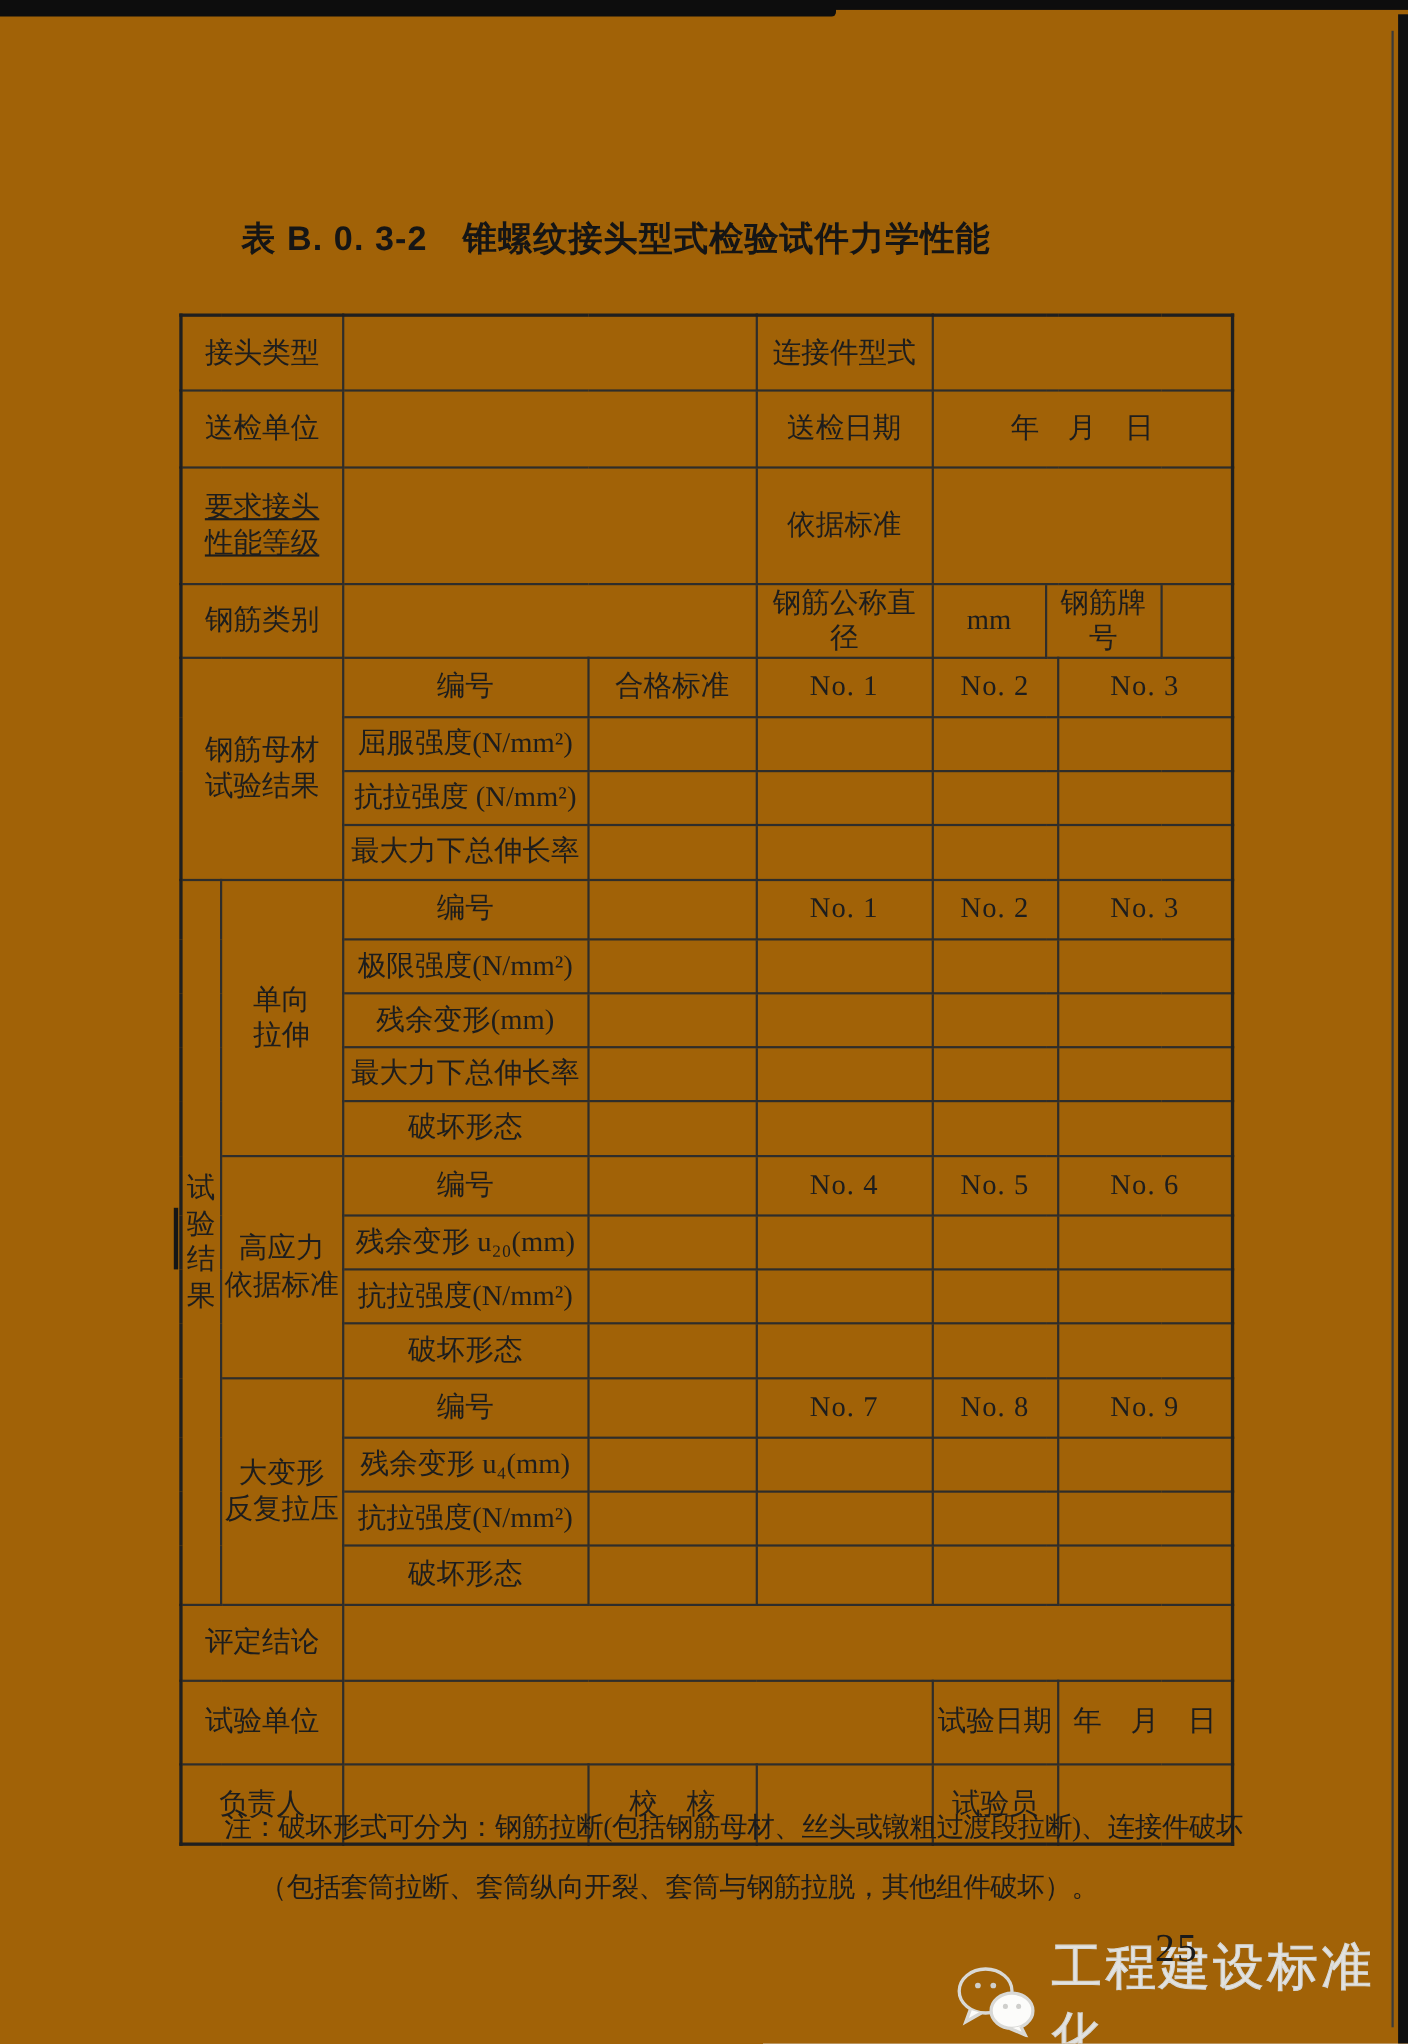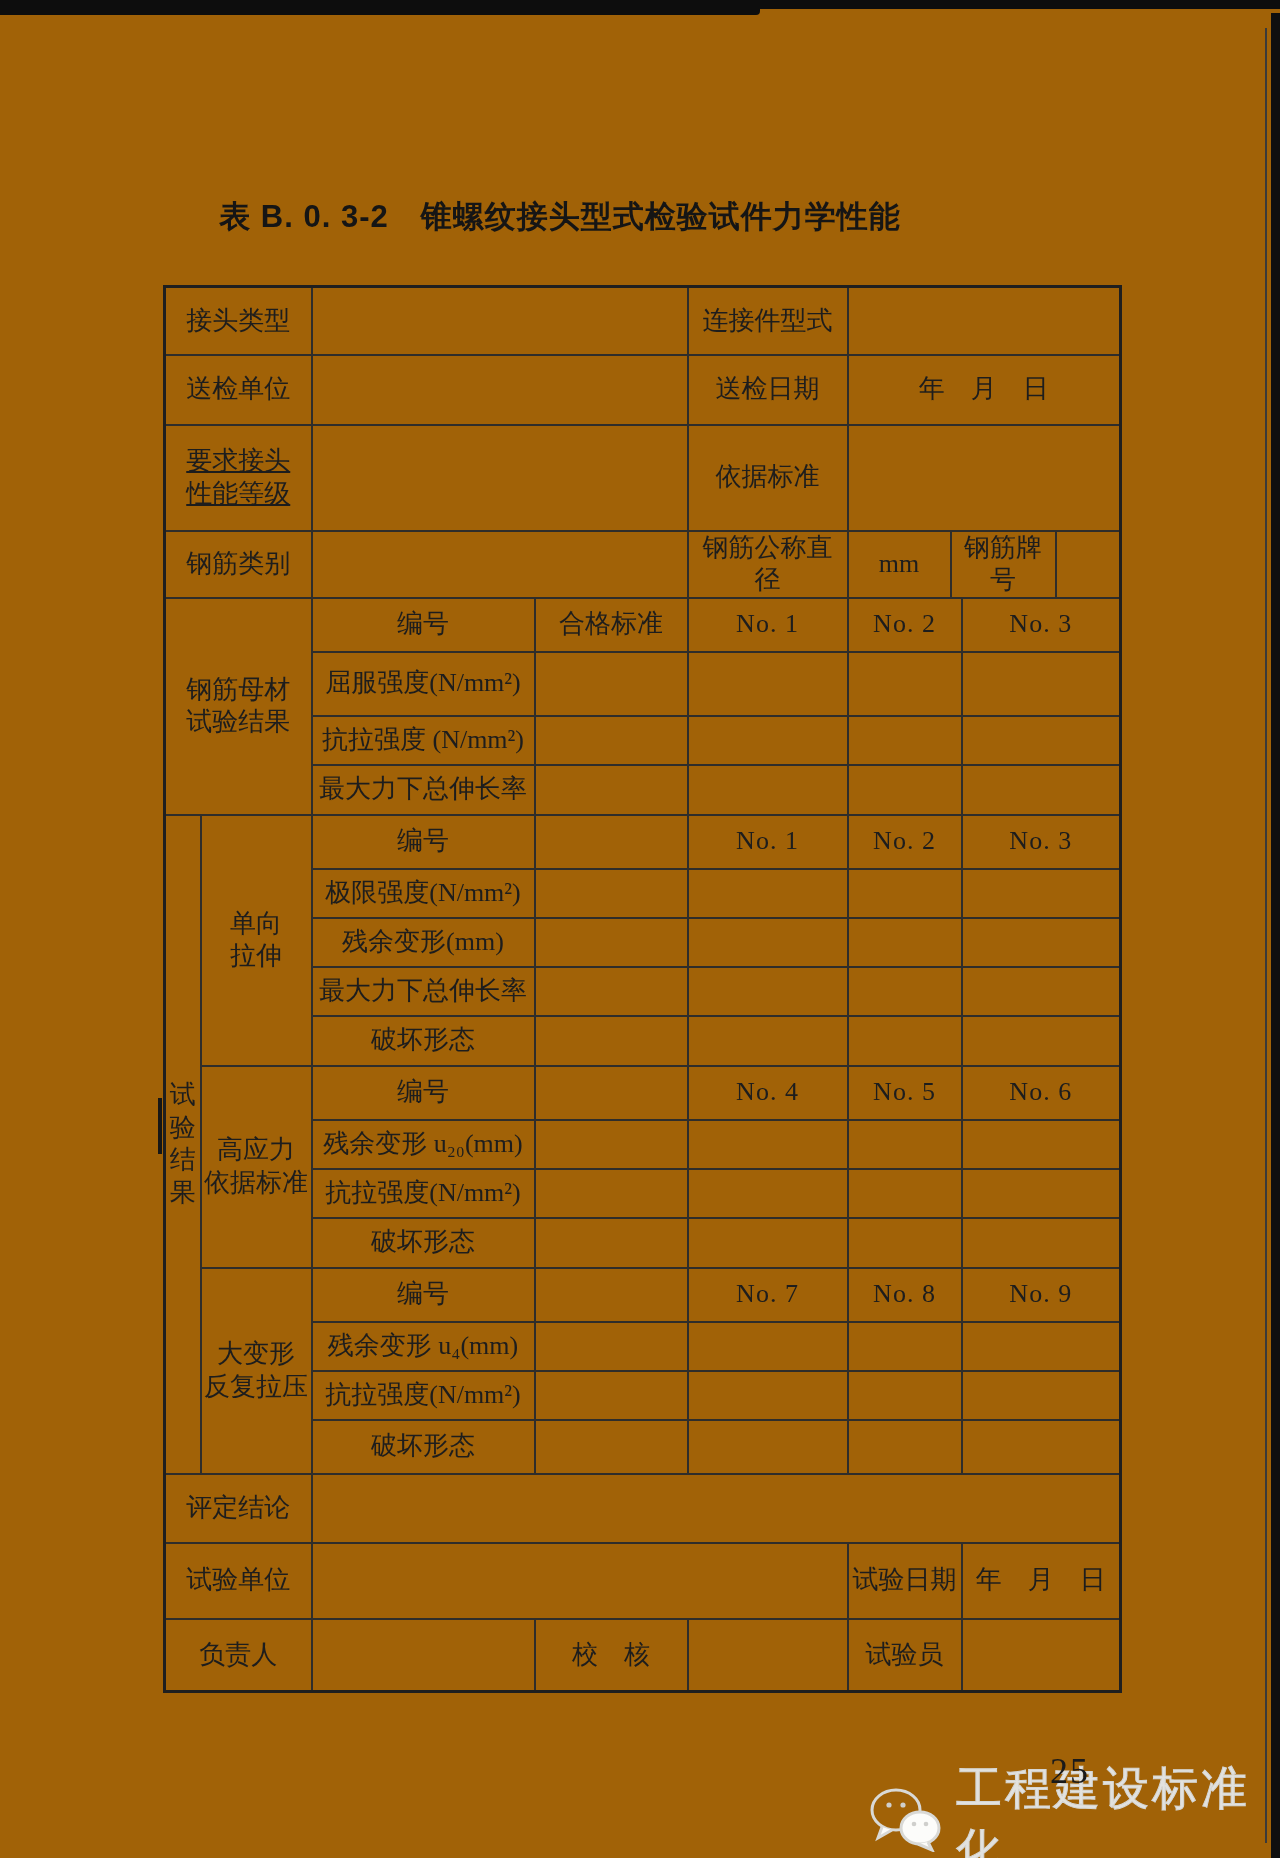--- a/index.html
+++ b/index.html
@@ -123,21 +123,21 @@
     <tr style="height:54px">
       <td colspan="2" rowspan="4" class="two">钢筋母材
 试验结果</td>
       <td>编号</td>
       <td>合格标准</td>
       <td class="no">No. 1</td>
       <td colspan="2" class="no">No. 2</td>
       <td colspan="2" class="no">No. 3</td>
     </tr>
 
-    <tr style="height:64px">
+    <tr style="height:49px">
       <td>屈服强度(N/mm²)</td>
       <td></td>
       <td></td>
       <td colspan="2"></td>
       <td colspan="2"></td>
     </tr>
 
     <tr style="height:49px">
       <td>抗拉强度 (N/mm²)</td>
       <td></td>
@@ -284,20 +284,24 @@
       <td colspan="2">负责人</td>
       <td></td>
       <td>校　核</td>
       <td></td>
       <td colspan="2">试验员</td>
       <td colspan="2"></td>
     </tr>
   </tbody>
     </table>
 
+  <div class="note">
+    <div class="l1">注：破坏形式可分为：钢筋拉断(包括钢筋母材、丝头或镦粗过渡段拉断)、连接件破坏</div>
+    <div class="l2">（包括套筒拉断、套筒纵向开裂、套筒与钢筋拉脱，其他组件破坏）。</div>
+  </div>
 
   <div class="pagenum">25</div>
 
   <div class="watermark">
     <span>
       <svg width="82" height="68" viewBox="0 0 82 68">
         <g fill="none" stroke="#d9d9d6" stroke-width="3">
           <ellipse cx="30" cy="26" rx="24" ry="20"></ellipse>
           <path d="M16 43 L12 54 L26 46" fill="#fcfcfa" stroke="#d9d9d6"></path>
           <ellipse cx="54" cy="44" rx="19" ry="16" fill="#fcfcfa"></ellipse>

